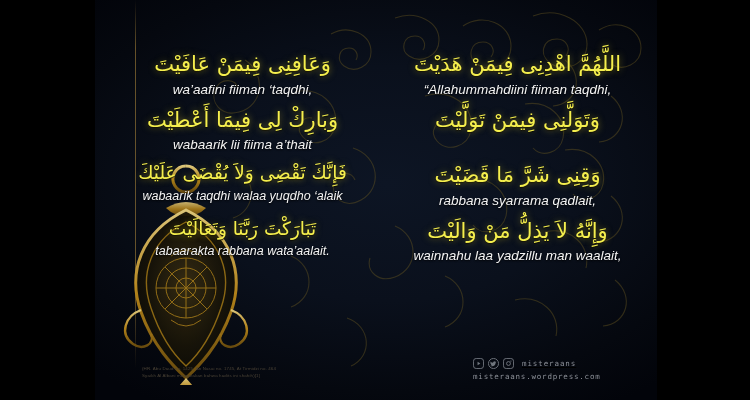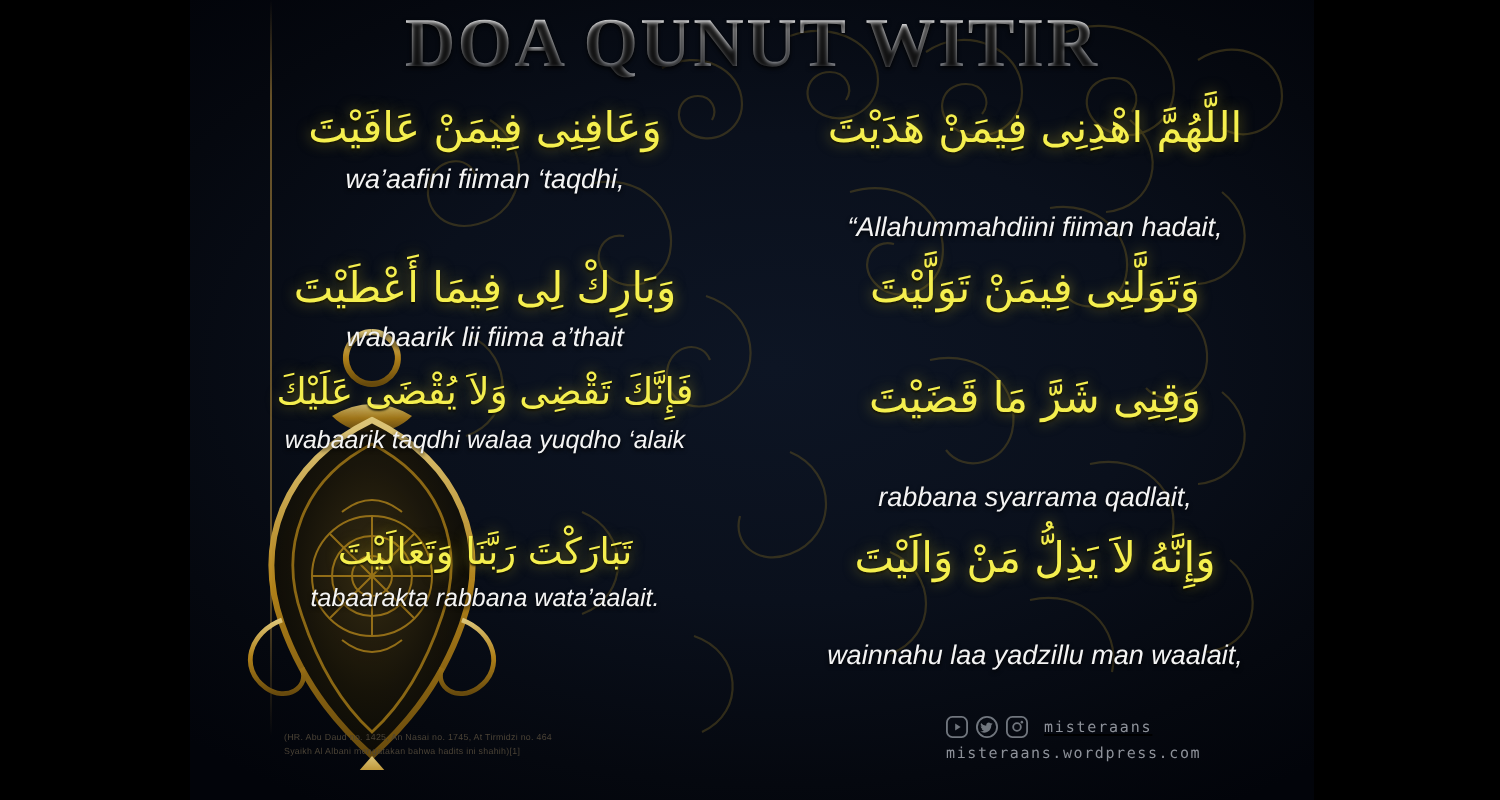--- a/index.html
+++ b/index.html
@@ -89,21 +89,21 @@
     align-items: flex-start;
     margin-bottom: 7px;
   }
   .col {
     display: flex;
     flex-direction: column;
     align-items: center;
     padding: 0 4px;
   }
   .col-left  { width: 254px; }
-  .col-right { width: 280px; gap: 24px; }
+  .col-right { width: 280px; }
   .ar {
     font-family: "DejaVu Sans", "Liberation Serif", serif;
     direction: rtl;
     unicode-bidi: bidi-override;
     font-size: 21px;
     line-height: 1.55;
     color: #f5ef4e;
     text-shadow: 0 0 7px rgba(215,195,40,.55), 0 1px 1px rgba(0,0,0,.9);
     white-space: nowrap;
   }
@@ -247,34 +247,31 @@
         <path d="M45 128 h60 M75 98 v60 M54 107 l42 42 M96 107 l-42 42"></path>
         <path d="M60 96 q15 -12 30 0 M60 160 q15 12 30 0"></path>
       </g>
 
       <path d="M30 150 c-16 6 -22 24 -8 34 c10 7 22 0 18 -10" fill="none" stroke="url(#goldg2)" stroke-width="2.4"></path>
       <path d="M120 150 c16 6 22 24 8 34 c-10 7 -22 0 -18 -10" fill="none" stroke="url(#goldg2)" stroke-width="2.4"></path>
 
       <path d="M75 218 l-7 8 l7 14 l7 -14 z" fill="url(#goldg2)"></path>
     </svg>
 
-    <div class="title-wrap">
-      <div class="title">DOA QUNUT WITIR</div>
-    </div>
 
     <div class="verses">
 
       <div class="row">
         <div class="col col-left">
           <div class="ar">وَعَافِنِى فِيمَنْ عَافَيْتَ</div>
           <div class="tl">wa’aafini fiiman ‘taqdhi,</div>
         </div>
         <div class="col col-right">
           <div class="ar">اللَّهُمَّ اهْدِنِى فِيمَنْ هَدَيْتَ</div>
-          <div class="tl">“Allahummahdiini fiiman hadait,</div>
+          <div class="tl">“Allahummahdiini fiiman taqdhi,</div>
         </div>
       </div>
 
       <div class="row">
         <div class="col col-left">
           <div class="ar">وَبَارِكْ لِى فِيمَا أَعْطَيْتَ</div>
           <div class="tl">wabaarik lii fiima a’thait</div>
         </div>
         <div class="col col-right">
           <div class="ar">وَتَوَلَّنِى فِيمَنْ تَوَلَّيْتَ</div>

